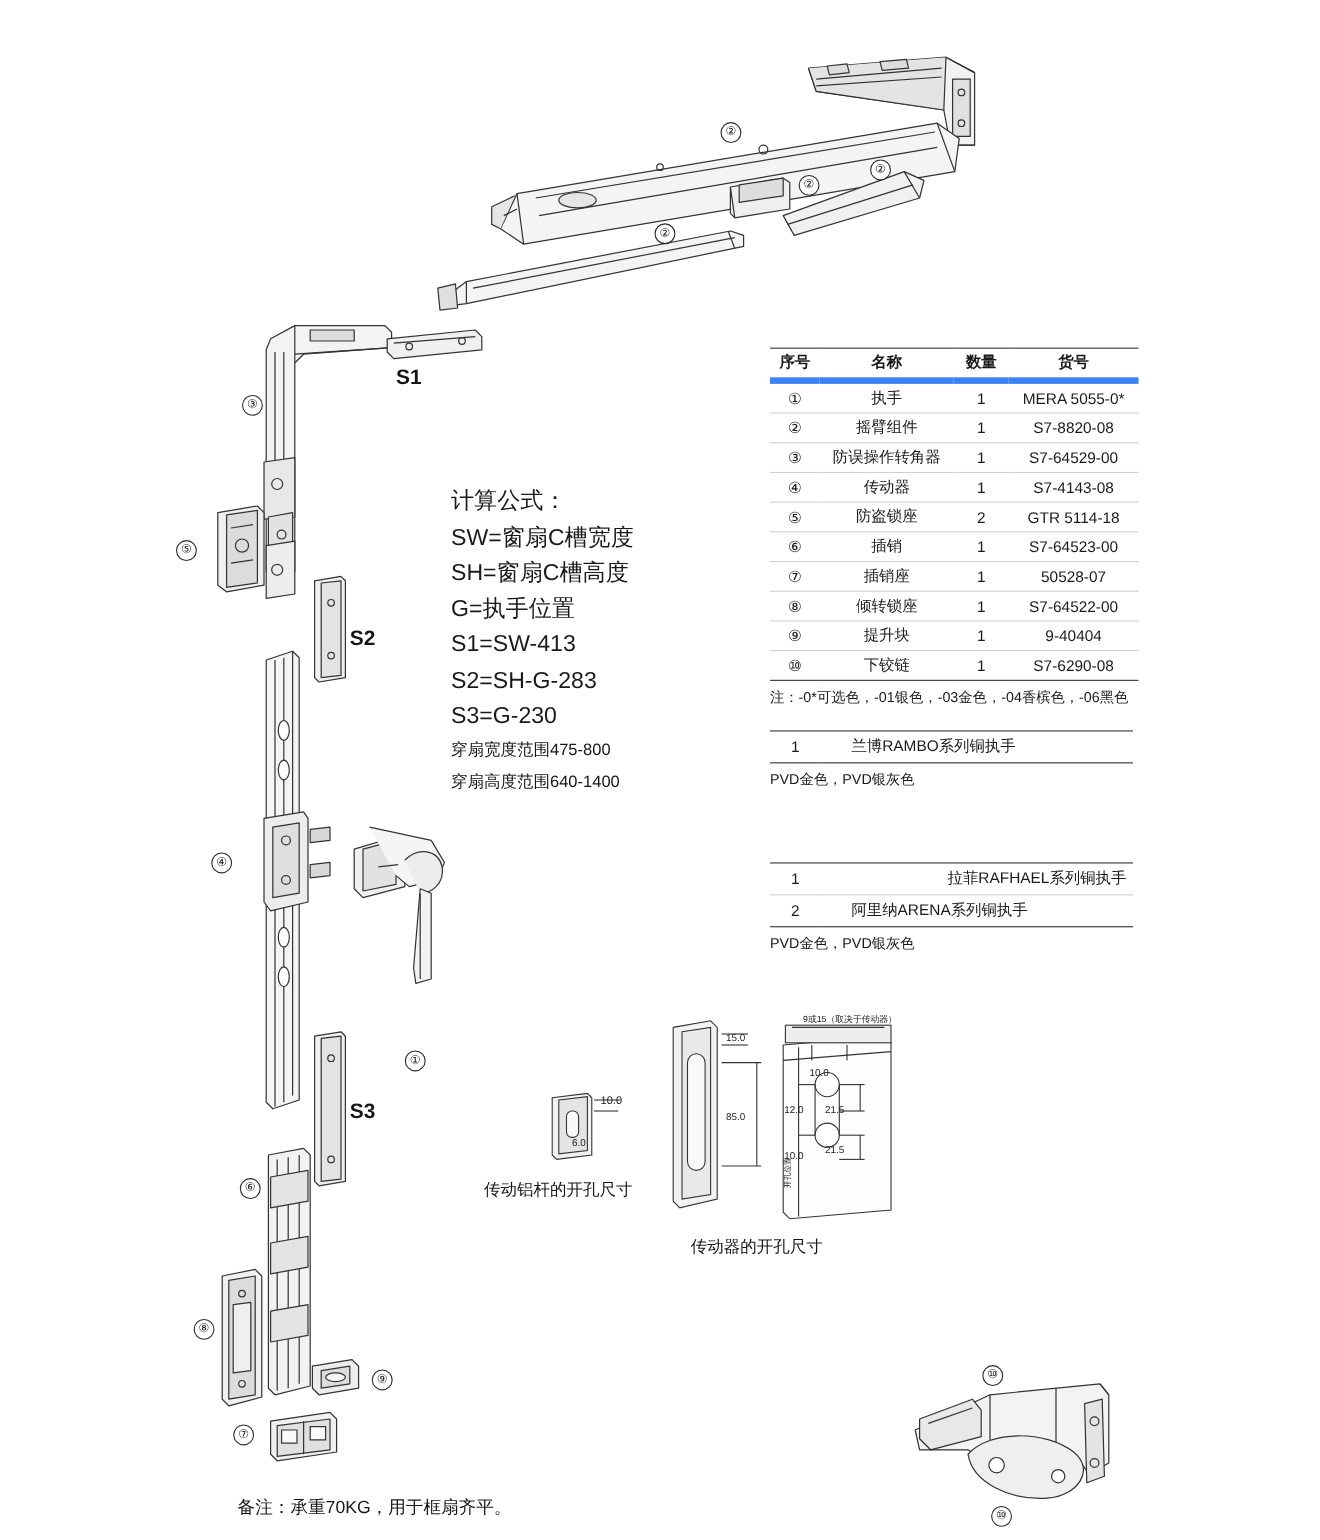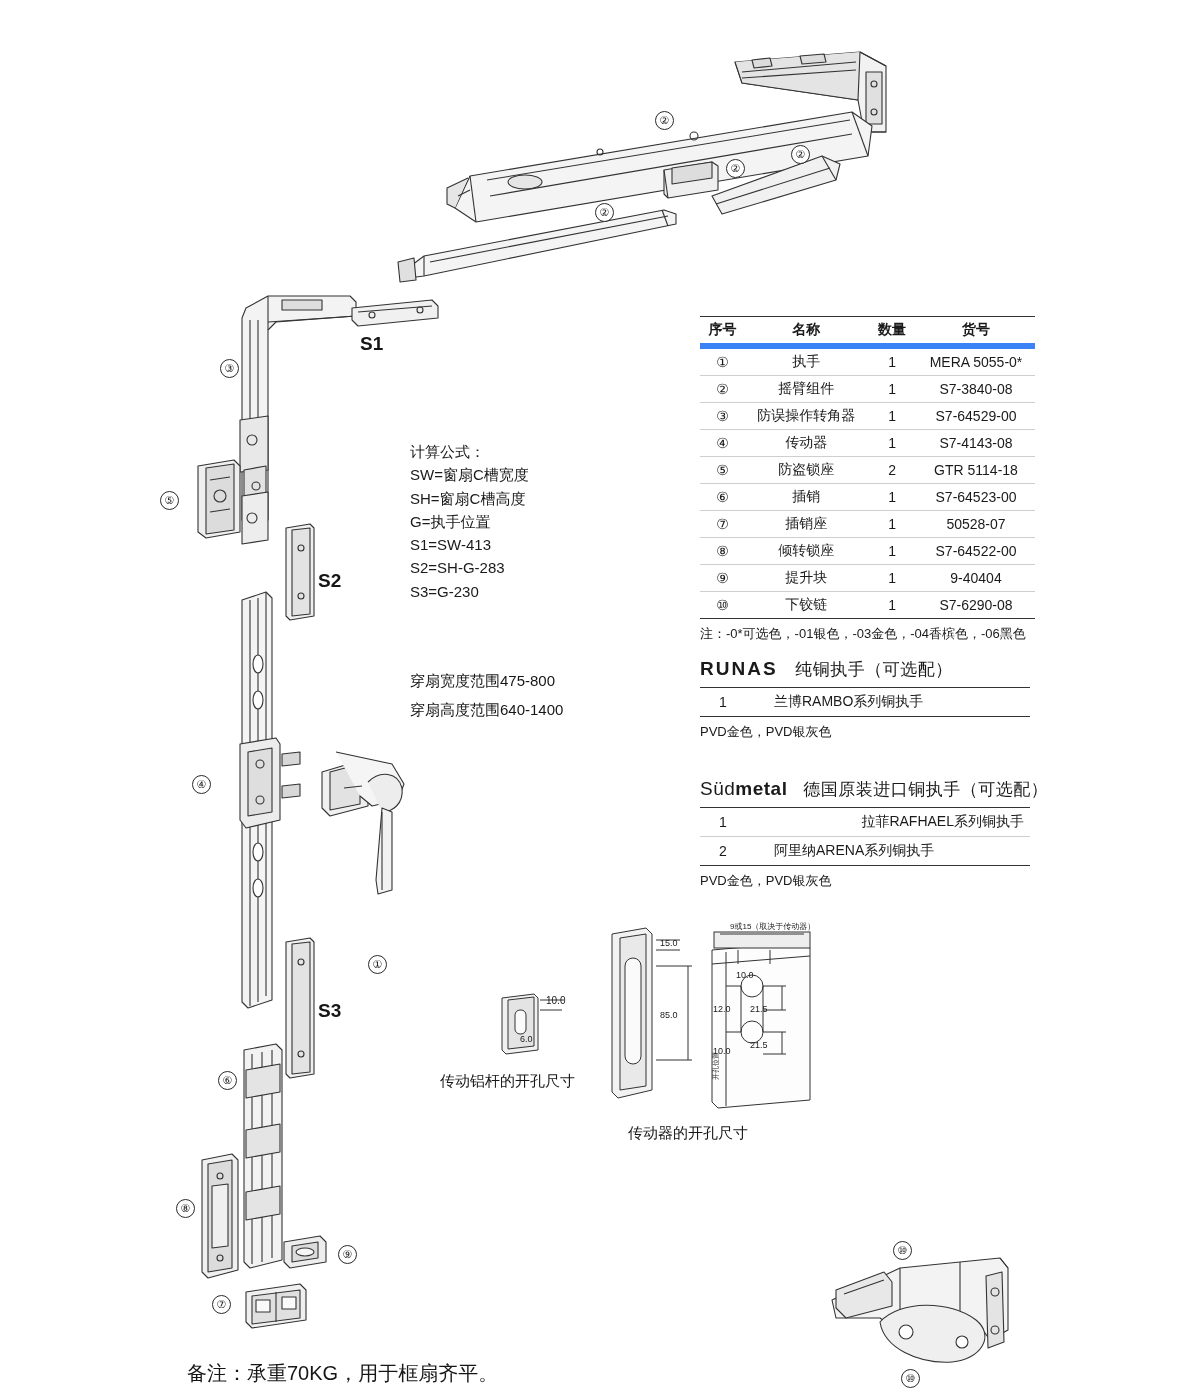--- a/index.html
+++ b/index.html
@@ -91,21 +91,21 @@
   table.brand td {
     padding: 5px 6px;
     border-bottom: 1px solid #cfcfcf;
   }
   table.brand tr:first-child td { border-top: 1px solid #333; }
   table.brand tr:last-child td { border-bottom: 1px solid #333; }
   td.b-num { width: 34px; text-align: center; }
   .brand-sub { font-size: 13px; margin-top: 6px; }
 
   
-  .formula div { line-height: 1.55; font-size: 15px; }
+  .formula div { line-height: 1.55; font-size: 21px; }
 </style>
 </head>
 <body>
 
 <svg class="abs" style="left:0; top:0;" width="1200" height="1400" viewBox="0 0 1200 1400">
 
   <g stroke="#333" stroke-width="1.1" fill="none" stroke-linejoin="round">
 
     <g>
       <path d="M735 62 L860 52 L886 66 L886 132 L864 132 L858 100 L742 83 Z" fill="#f2f2f2"></path>
@@ -336,21 +336,21 @@
       <tr>
         <td class="col-idx">①</td>
         <td class="col-name">执手</td>
         <td class="col-qty">1</td>
         <td class="col-code">MERA 5055-0*</td>
       </tr>
       <tr>
         <td class="col-idx">②</td>
         <td class="col-name">摇臂组件</td>
         <td class="col-qty">1</td>
-        <td class="col-code">S7-3840-08</td>
+        <td class="col-code">S7-8820-08</td>
       </tr>
       <tr>
         <td class="col-idx">③</td>
         <td class="col-name">防误操作转角器</td>
         <td class="col-qty">1</td>
         <td class="col-code">S7-64529-00</td>
       </tr>
       <tr>
         <td class="col-idx">④</td>
         <td class="col-name">传动器</td>
@@ -392,40 +392,32 @@
         <td class="col-name">下铰链</td>
         <td class="col-qty">1</td>
         <td class="col-code">S7-6290-08</td>
       </tr>
     </tbody>
   </table>
   <div class="note-line">注：-0*可选色，-01银色，-03金色，-04香槟色，-06黑色</div>
 </div>
 
 <div class="abs" style="left:700px; top:658px;">
-  <div class="brand-head">
-    <span style="letter-spacing:2px;">RUNAS</span>
-    <span class="thin" style="margin-left:12px;">纯铜执手（可选配）</span>
-  </div>
   <table class="brand" style="margin-top:6px;">
     <tbody>
         <tr>
       <td class="b-num">1</td>
       <td style="padding-left:28px;">兰博RAMBO系列铜执手</td>
     </tr>
   </tbody>
     </table>
   <div class="brand-sub">PVD金色，PVD银灰色</div>
 </div>
 
 <div class="abs" style="left:700px; top:778px;">
-  <div class="brand-head">
-    <span style="font-weight:normal;">S</span><span style="font-weight:normal;">üd</span><span>metal</span>
-    <span class="thin" style="margin-left:10px;">德国原装进口铜执手（可选配）</span>
-  </div>
   <table class="brand" style="margin-top:6px;">
     <tbody>
         <tr>
       <td class="b-num">1</td>
       <td style="padding-left:28px;text-align:right;">拉菲RAFHAEL系列铜执手</td>
     </tr>
     <tr>
       <td class="b-num">2</td>
       <td style="padding-left:28px;">阿里纳ARENA系列铜执手</td>
     </tr>
@@ -484,13 +476,13 @@
   <text x="60" y="98" font-size="9" fill="#1a1a1a" font-family="'Liberation Sans',sans-serif">85.0</text>
   <text x="136" y="58" font-size="9" fill="#1a1a1a" font-family="'Liberation Sans',sans-serif">10.0</text>
   <text x="113" y="92" font-size="9" fill="#1a1a1a" font-family="'Liberation Sans',sans-serif">12.0</text>
   <text x="150" y="92" font-size="9" fill="#1a1a1a" font-family="'Liberation Sans',sans-serif">21.5</text>
   <text x="113" y="134" font-size="9" fill="#1a1a1a" font-family="'Liberation Sans',sans-serif">10.0</text>
   <text x="150" y="128" font-size="9" fill="#1a1a1a" font-family="'Liberation Sans',sans-serif">21.5</text>
   <text x="118" y="160" font-size="7" fill="#1a1a1a" font-family="'Liberation Sans',sans-serif" transform="rotate(-90 118 160)">开孔位置</text>
 </svg>
 <div class="abs lbl" style="left:628px; top:1124px;">传动器的开孔尺寸</div>
 
-<div class="abs lbl" style="left:187px; top:1360px; font-size:20px;">备注：承重70KG，用于框扇齐平。</div>
+<div class="abs lbl" style="left:216px; top:1360px; font-size:16px;">备注：承重70KG，用于框扇齐平。</div>
 
 </body></html>

